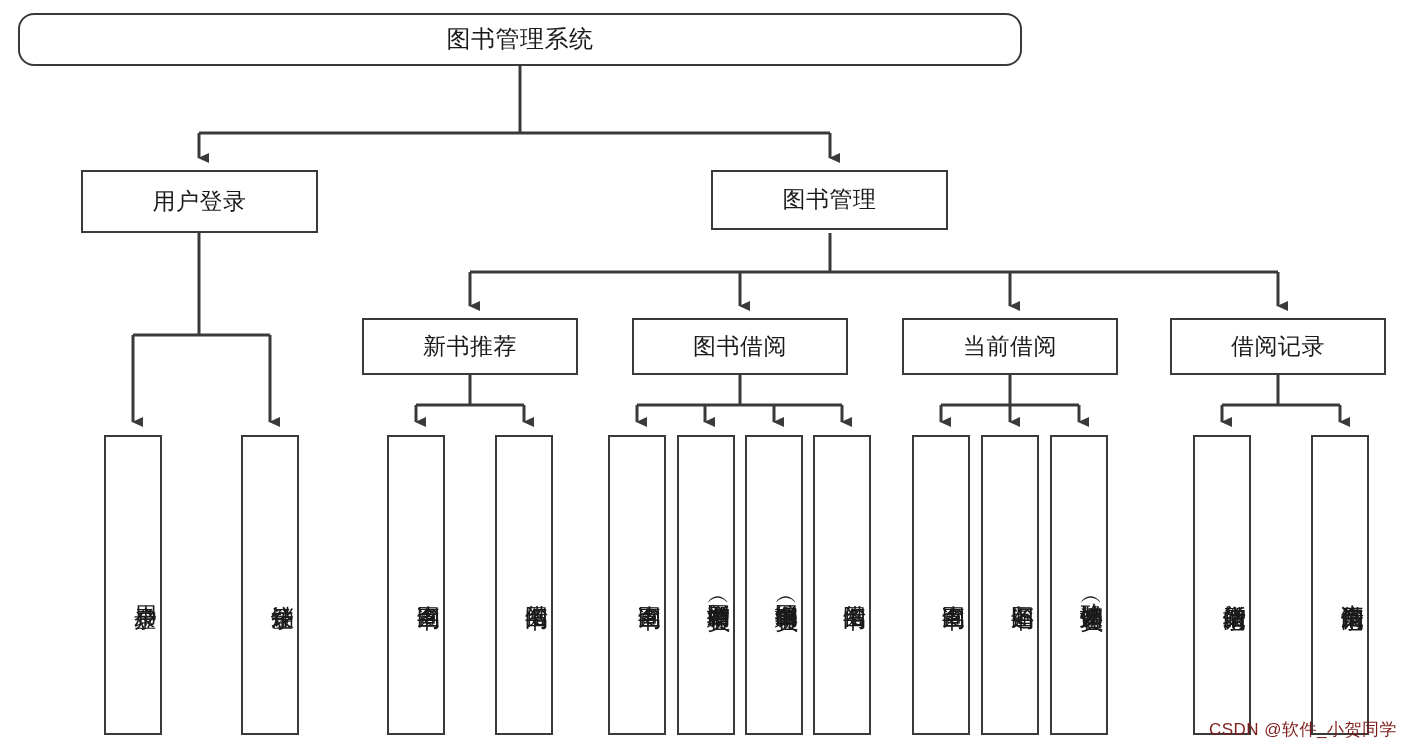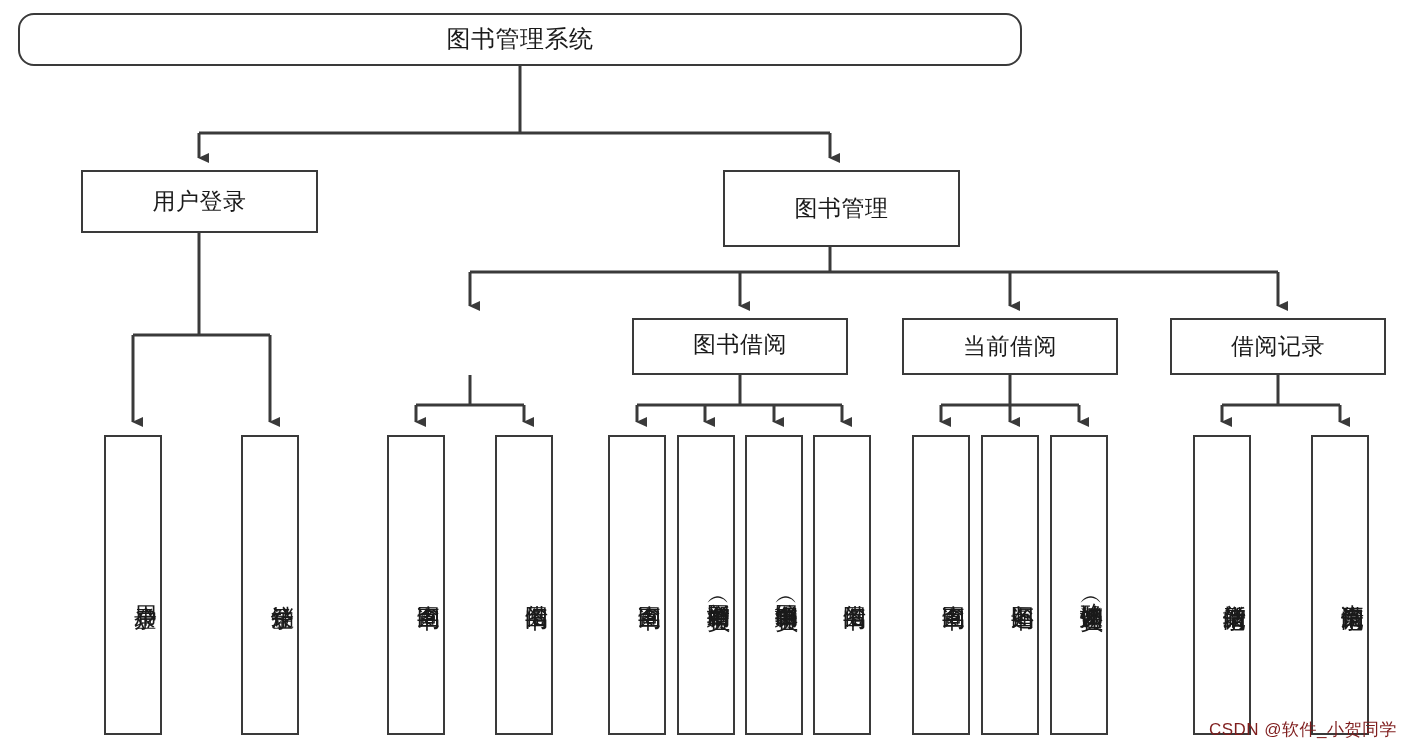--- a/index.html
+++ b/index.html
@@ -137,25 +137,28 @@
     </g>
   </svg>
 
   <div class="node node-h node-root" style="left:18px; top:13px; width:1004px; height:53px;border-radius:16px;">
     <span>图书管理系统</span>
   </div>
 
   <div class="node node-h" style="left:81px; top:170px; width:237px; height:63px;">
     <span>用户登录</span>
   </div>
-  <div class="node node-h" style="left:711px; top:170px; width:237px; height:77px;margin-left:12px;">
+  <div class="node node-h" style="left:711px; top:170px; width:237px; height:60px;">
     <span>图书管理</span>
   </div>
 
-  <div class="node node-h" style="left:632px; top:318px; width:216px; height:57px;font-family:Liberation Mono, monospace;">
+  <div class="node node-h" style="left:362px; top:318px; width:216px; height:57px;">
+    <span>新书推荐</span>
+  </div>
+  <div class="node node-h" style="left:632px; top:318px; width:216px; height:57px;">
     <span>图书借阅</span>
   </div>
   <div class="node node-h" style="left:902px; top:318px; width:216px; height:57px;">
     <span>当前借阅</span>
   </div>
   <div class="node node-h" style="left:1170px; top:318px; width:216px; height:57px;">
     <span>借阅记录</span>
   </div>
 
   <div class="node node-v" style="left:104px; top:435px; width:58px; height:300px;">

